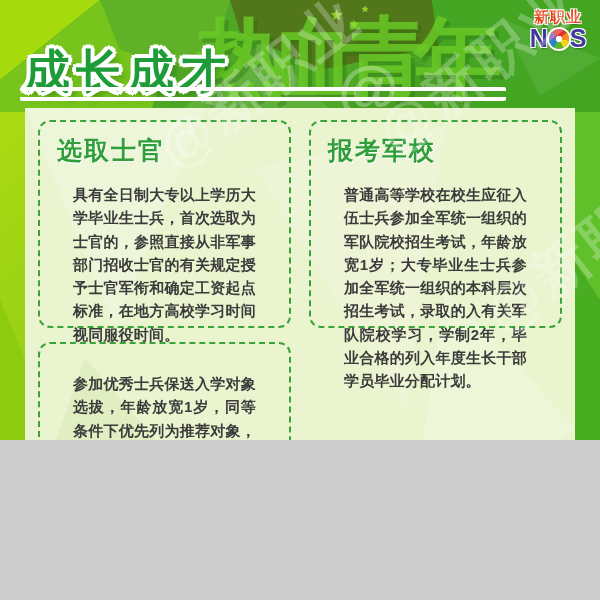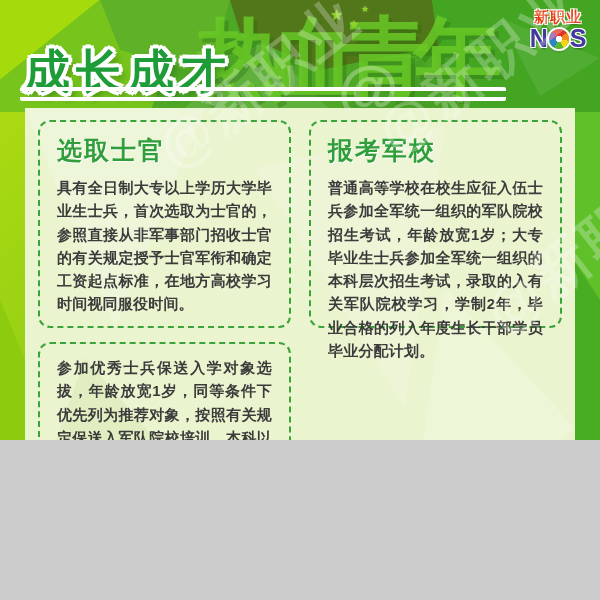--- a/index.html
+++ b/index.html
@@ -68,21 +68,21 @@
   }
   .card{
     border:2px dashed #3aa43a;border-radius:12px;padding:12px 17px 10px 17px;
     position:relative;
   }
   .card h2{
     margin:0 0 9px 0;font-size:25px;font-weight:900;color:#2f9e3b;letter-spacing:2px;
     text-shadow:1px 1px 0 rgba(255,255,255,.9);
   }
   .card p{
-    margin:0;font-size:15px;line-height:1.55;color:#3b3b3b;font-weight:600;
+    margin:16px;font-size:15px;line-height:1.55;color:#3b3b3b;font-weight:600;
     text-align:justify;letter-spacing:.2px;
   }
   .footer-note{
     position:absolute;left:25px;top:553px;width:550px;z-index:5;
     text-align:right;padding-right:24px;
     font-size:16px;font-weight:900;color:#2f9e3b;letter-spacing:1px;
     text-shadow:-1px -1px 0 #fff,1px -1px 0 #fff,-1px 1px 0 #fff,1px 1px 0 #fff;
   }
   
   .wm{

